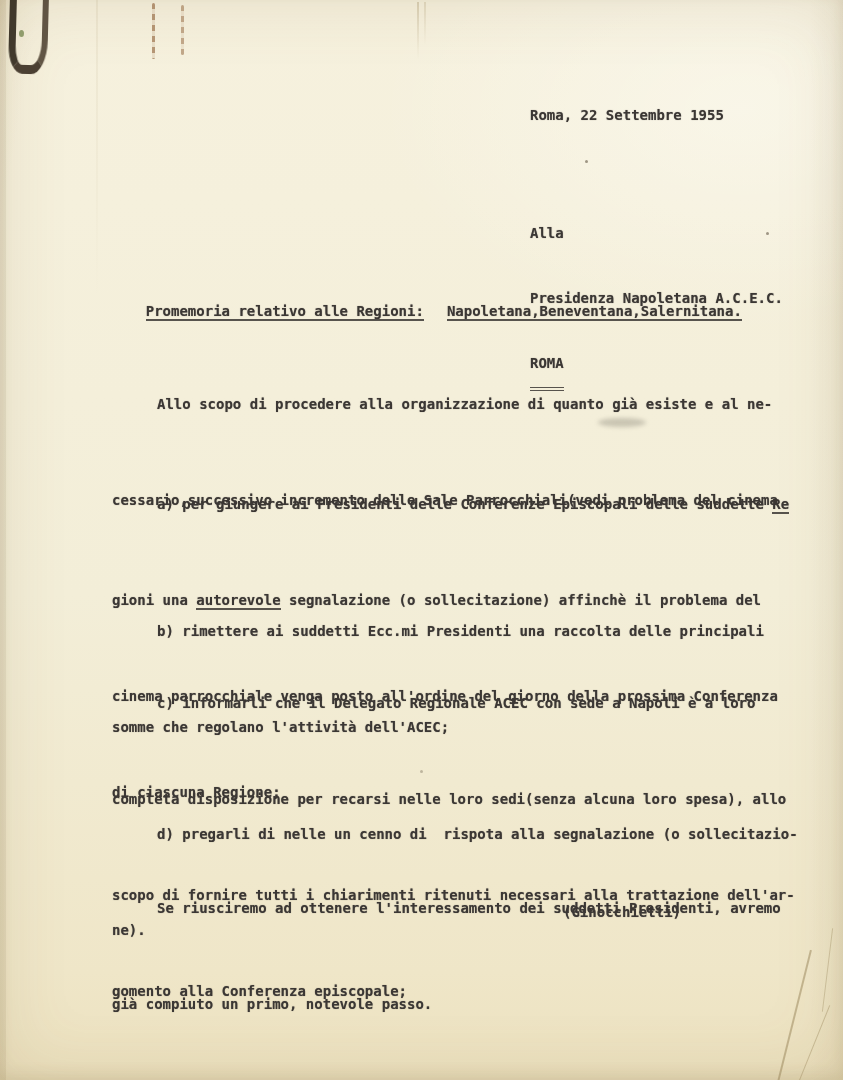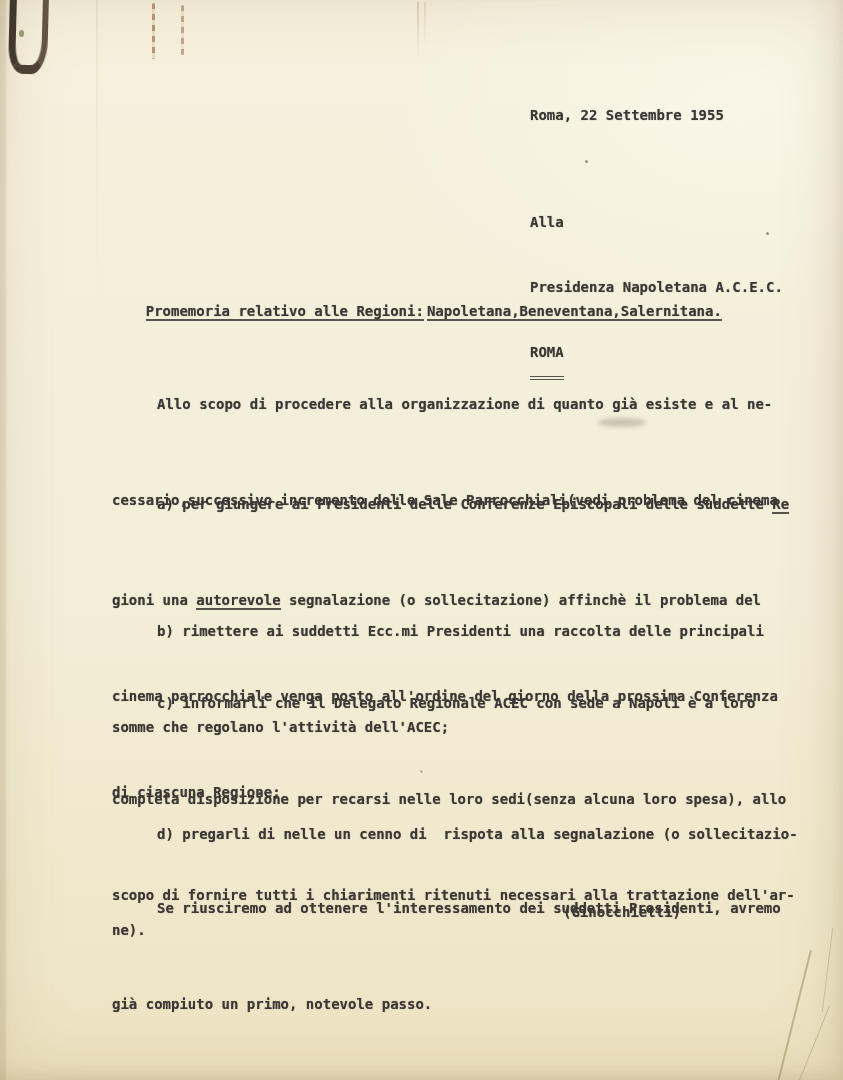--- a/index.html
+++ b/index.html
@@ -21,23 +21,23 @@
     color:var(--ink-color,#3b3734);
     font-size:14px; font-weight:bold; line-height:32px;
     white-space:pre; letter-spacing:0;
     text-shadow:0 0 1px rgba(59,55,52,0.55);
   }
   .ln { white-space:pre; }
   .ind { text-indent:45px; }
   .u  { border-bottom:2px solid rgba(59,55,52,0.85); }
   .uu { border-bottom:4px double rgba(59,55,52,0.85); padding-bottom:16px; }
   .date-block      { left:530px; top:104px; line-height:22px; }
-  .recipient-block { left:530px; top:168px; line-height:21.8px; }
+  .recipient-block { left:530px; top:179px; line-height:21.8px; }
   .subject-block   { left:112px; top:263px; }
-  .subject-part1   { margin-right:3px;text-align:right; }
+  .subject-part1   { margin-right:23px;text-align:right; }
   .para            { left:112px; }
   .p-intro   { top:324px; }
   .p-item-a  { top:424px; }
   .p-item-b  { top:551px; }
   .p-item-c  { top:623px; }
   .p-item-d  { top:754px; }
   .p-closing { top:828px; }
   .signature-block { left:563px; top:903px; line-height:18px; }
 
   
@@ -122,20 +122,21 @@
 
   <div class="txt para p-item-b">
     <div class="ln ind">b) rimettere ai suddetti Ecc.mi Presidenti una raccolta delle principali</div>
     <div class="ln">somme che regolano l'attività dell'ACEC;</div>
   </div>
 
   <div class="txt para p-item-c">
     <div class="ln ind">c) informarli che il Delegato Regionale ACEC con sede a Napoli è a loro</div>
     <div class="ln">completa disposizione per recarsi nelle loro sedi(senza alcuna loro spesa), allo</div>
     <div class="ln">scopo di fornire tutti i chiarimenti ritenuti necessari alla trattazione dell'ar-</div>
+    <div class="ln">gomento alla Conferenza episcopale;</div>
   </div>
 
   <div class="txt para p-item-d">
     <div class="ln ind">d) pregarli di nelle un cenno di  rispota alla segnalazione (o sollecitazio-</div>
     <div class="ln">ne).</div>
   </div>
 
   <div class="txt para p-closing">
     <div class="ln ind">Se riusciremo ad ottenere l'interessamento dei suddetti Presidenti, avremo</div>
     <div class="ln">già compiuto un primo, notevole passo.</div>

